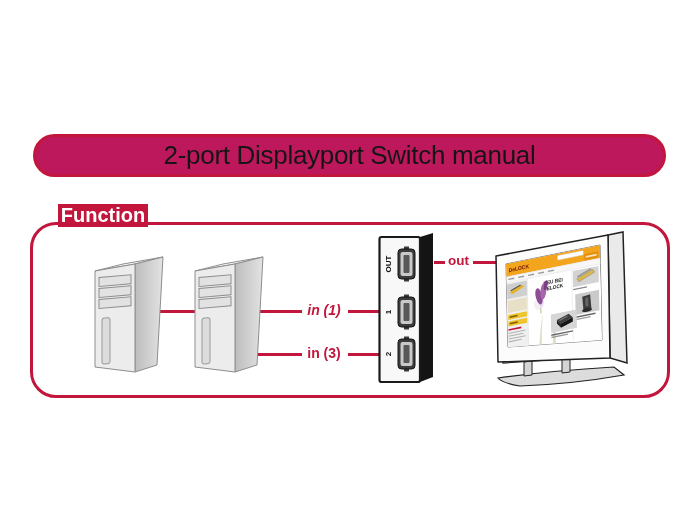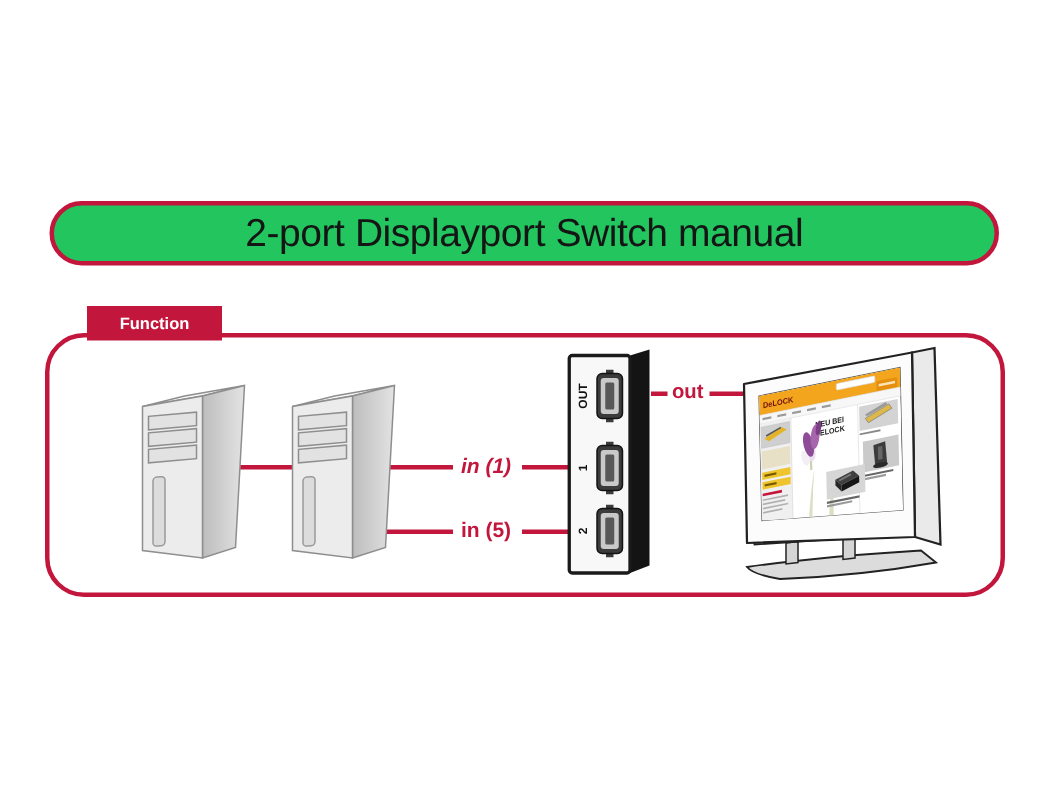--- a/index.html
+++ b/index.html
@@ -1,27 +1,27 @@
 <!DOCTYPE html>
 <html><head>
 <meta charset="utf-8">
 <style>
   html,body{margin:0;padding:0;background:#fff;}
   #stage{position:relative;width:700px;height:530px;background:#ffffff;overflow:hidden;
          font-family:"Liberation Sans",sans-serif;}
   
   .title-box{position:absolute;left:33px;top:134px;width:633px;height:43px;box-sizing:border-box;
     border:3px solid #c2163c;border-radius:23px;display:flex;align-items:center;justify-content:center;
-    background:#22c55e;}
+    background:#be185d;}
   .title-box span{font-size:26px;color:#151515;letter-spacing:-0.3px;}
   
   .function-frame{position:absolute;left:30px;top:222px;width:640px;height:176px;box-sizing:border-box;
     border:3px solid #c2163c;border-radius:26px;z-index:0;}
   .function-tab{position:absolute;left:58px;top:204px;width:90px;height:23px;background:#c2163c;
-    color:#ffffff;font-weight:bold;font-size:11px;display:flex;align-items:center;justify-content:center;
+    color:#ffffff;font-weight:bold;font-size:20px;display:flex;align-items:center;justify-content:center;
     z-index:6;}
   
   .rline{position:absolute;height:3px;background:#c2163c;z-index:1;}
   #line-in1-a{left:150px;top:310px;width:152px;}
   #line-in1-b{left:348px;top:310px;width:33px;}
   #line-in2-a{left:251px;top:353px;width:51px;}
   #line-in2-b{left:348px;top:353px;width:33px;}
   #line-out-a{left:434px;top:261px;width:11px;}
   #line-out-b{left:473px;top:261px;width:30px;}
   
@@ -52,21 +52,21 @@
   </div>
 
   <div class="rline" id="line-in1-a"></div>
   <div class="rline" id="line-in1-b"></div>
   <div class="rline" id="line-in2-a"></div>
   <div class="rline" id="line-in2-b"></div>
   <div class="rline" id="line-out-a"></div>
   <div class="rline" id="line-out-b"></div>
 
   <div class="rlabel" id="label-in1">in (1)</div>
-  <div class="rlabel" id="label-in2">in (5)</div>
+  <div class="rlabel" id="label-in2">in (3)</div>
   <div class="rlabel" id="label-out">out</div>
 
   <svg id="tower1" class="art" width="70" height="118" viewBox="0 0 70 118">
     <defs>
       <linearGradient id="tside1" x1="0" y1="0" x2="1" y2="0">
         <stop offset="0" stop-color="#bdbdbd"></stop>
           <stop offset="1" stop-color="#e3e3e3"></stop>
       </linearGradient>
     </defs>
     <polygon points="1,16 41,9 69,2 29,9" fill="#f7f7f7" stroke="#8e8e8e" stroke-width="1"></polygon>

